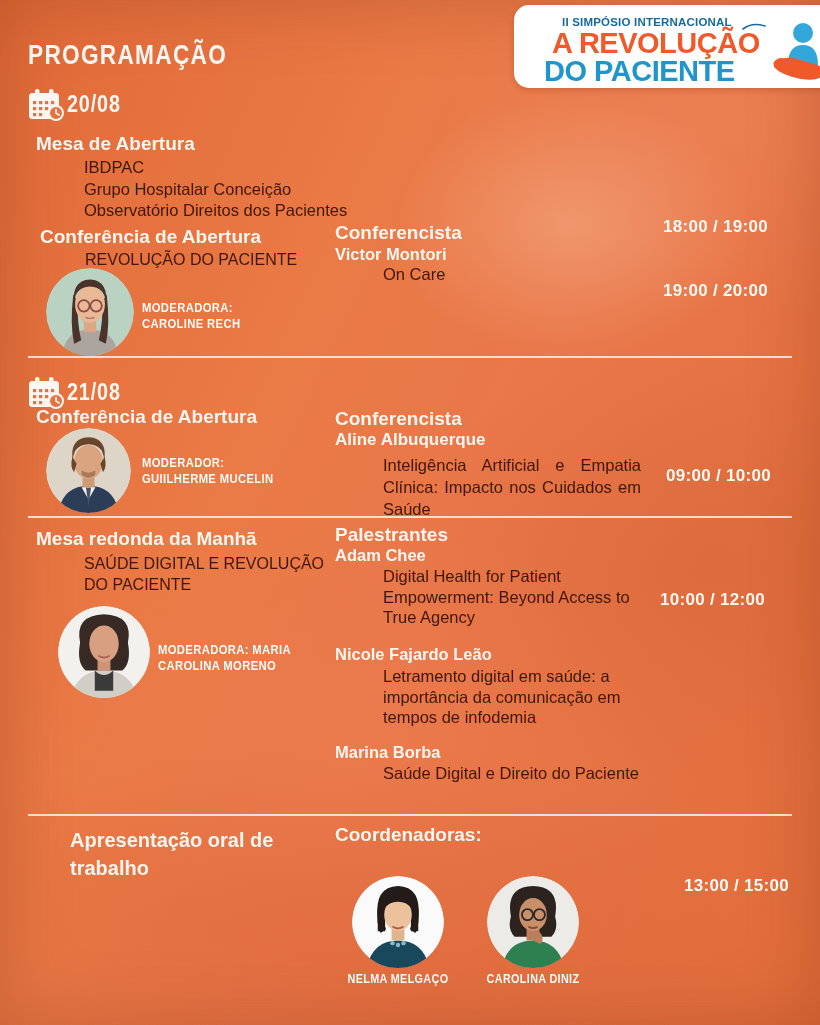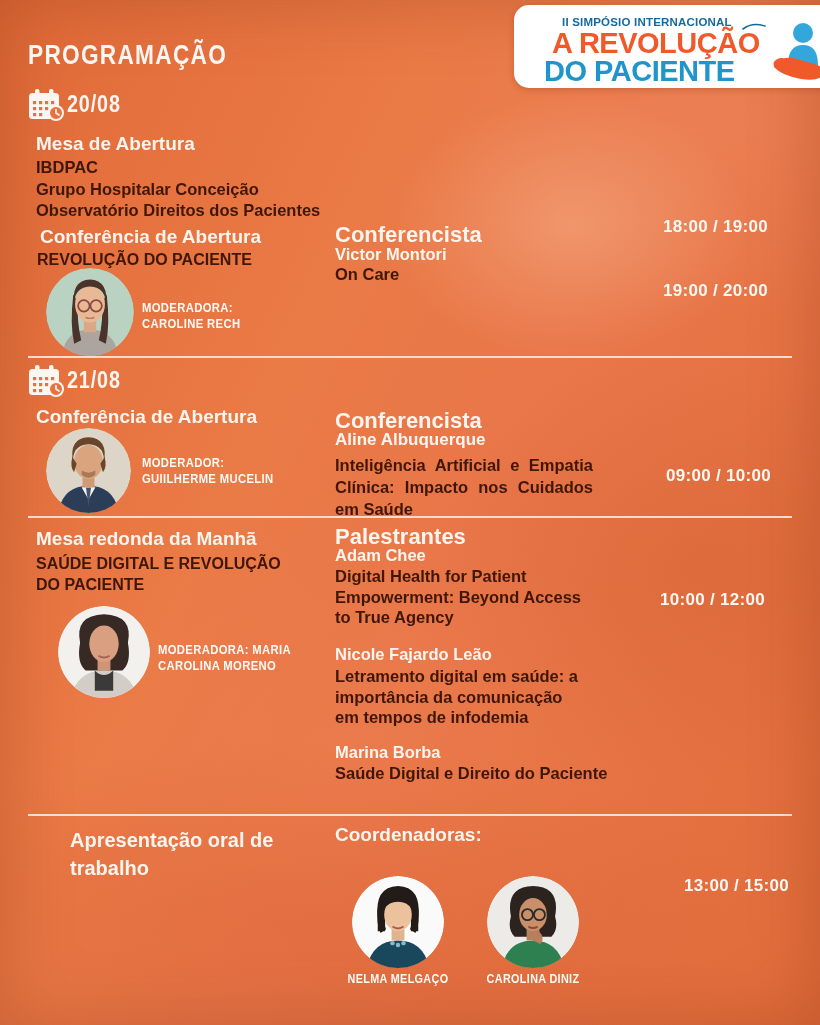--- a/index.html
+++ b/index.html
@@ -14,23 +14,23 @@
       radial-gradient(ellipse 620px 250px at 38% 90%, rgba(212,92,48,.40), transparent 72%),
       linear-gradient(115deg,#e06a38 0%,#ea7a46 35%,#e9774a 55%,#e16c3a 100%);
     box-shadow: inset 0 0 70px rgba(120,40,10,.28);
   }
   .abs{position:absolute;}
   .cond{transform:scaleX(.84);transform-origin:left center;}
   .page-title{font-size:27px;font-weight:700;color:#fbf6f1;letter-spacing:1.5px;}
   .date-row{display:flex;align-items:center;gap:2px;}
   .date-text{font-size:23px;font-weight:700;color:#fbf6f1;letter-spacing:1px;transform:scaleX(.86);transform-origin:left center;}
   .sec-title{font-size:19px;font-weight:700;color:#fbf5ef;}
-  .dark{color:#401706;font-weight:700;font-size:16.5px;}
+  .dark{color:#401706;font-weight:400;font-size:16.5px;margin-left:48px;}
   .white-name{color:#fbf5ef;font-weight:700;font-size:16.5px;}
-  .role{font-size:22px;font-weight:700;color:#fbf5ef;}
+  .role{font-size:19px;font-weight:700;color:#fbf5ef;}
   .time{font-size:17px;font-weight:700;color:#fcf8f3;letter-spacing:.3px;margin-top:47px;}
   .divider{height:1.5px;background:rgba(255,255,255,.75);}
   .mod{font-size:12.5px;font-weight:700;color:#fdfaf6;line-height:1.3;letter-spacing:.4px;
        transform:scaleX(.9);transform-origin:left top;text-transform:uppercase;}
   .avatar{border-radius:50%;overflow:hidden;display:block;}
   .coord-name{font-size:12px;font-weight:700;color:#fdfaf6;letter-spacing:.4px;text-align:center;
        transform:scaleX(.9);transform-origin:center top;}
   
   .logo-card{left:514px;top:5px;width:324px;height:83px;background:#ffffff;border-radius:15px;
        box-shadow:0 2px 6px rgba(120,40,10,.25);}
@@ -110,21 +110,21 @@
       <circle cx="43" cy="43" r="6.5" fill="none" stroke="#8a4a44" stroke-width="2"></circle>
       <circle cx="57" cy="43" r="6.5" fill="none" stroke="#8a4a44" stroke-width="2"></circle>
       <line x1="49.5" y1="42" x2="50.5" y2="42" stroke="#8a4a44" stroke-width="2"></line>
       <path d="M45,56 Q50,58.5 55,56" stroke="#b5746a" stroke-width="1.6" fill="none"></path>
     </svg>
   </span>
   <div class="abs mod" style="left:142px;top:300px;width:152px;">MODERADORA: CAROLINE RECH</div>
 
   <div class="abs divider" style="left:28px;top:356px;width:764px;"></div>
 
-  <div class="abs date-row" style="left:28px;top:364px;">
+  <div class="abs date-row" style="left:28px;top:376px;">
     <svg width="37" height="33" viewBox="0 0 37 33">
       <rect x="1" y="5" width="30" height="26" rx="3.5" fill="#fbf6f1"></rect>
       <rect x="7" y="1" width="4.5" height="7" rx="2" fill="#fbf6f1"></rect>
       <rect x="21" y="1" width="4.5" height="7" rx="2" fill="#fbf6f1"></rect>
       <g fill="#e7713f">
         <rect x="5" y="13" width="3.2" height="3.2"></rect>
           <rect x="11" y="13" width="3.2" height="3.2"></rect>
           <rect x="17" y="13" width="3.2" height="3.2"></rect>
           <rect x="23" y="13" width="3.2" height="3.2"></rect>
         <rect x="5" y="19" width="3.2" height="3.2"></rect>

